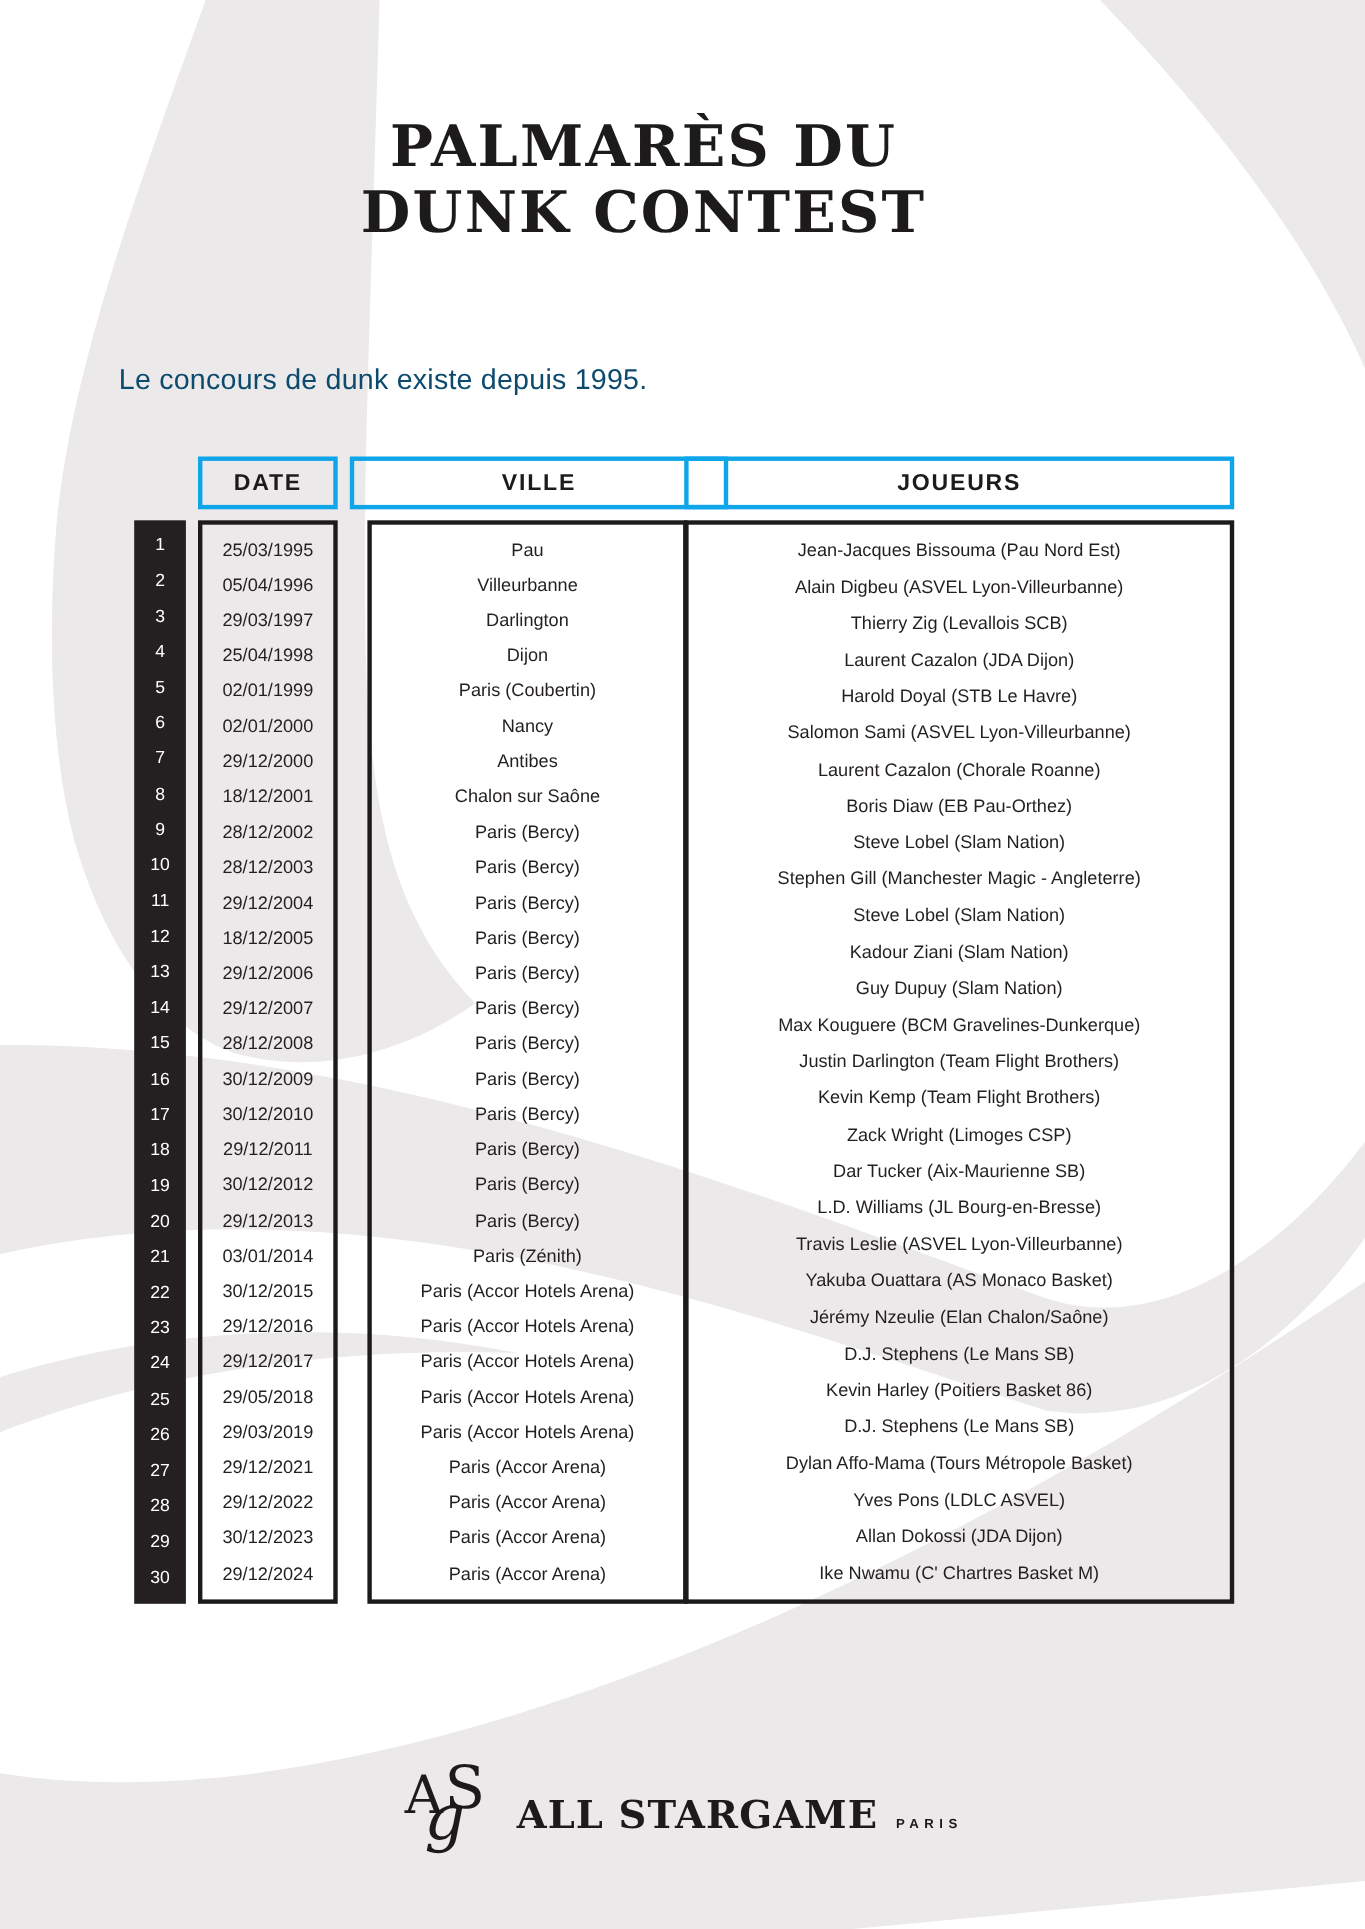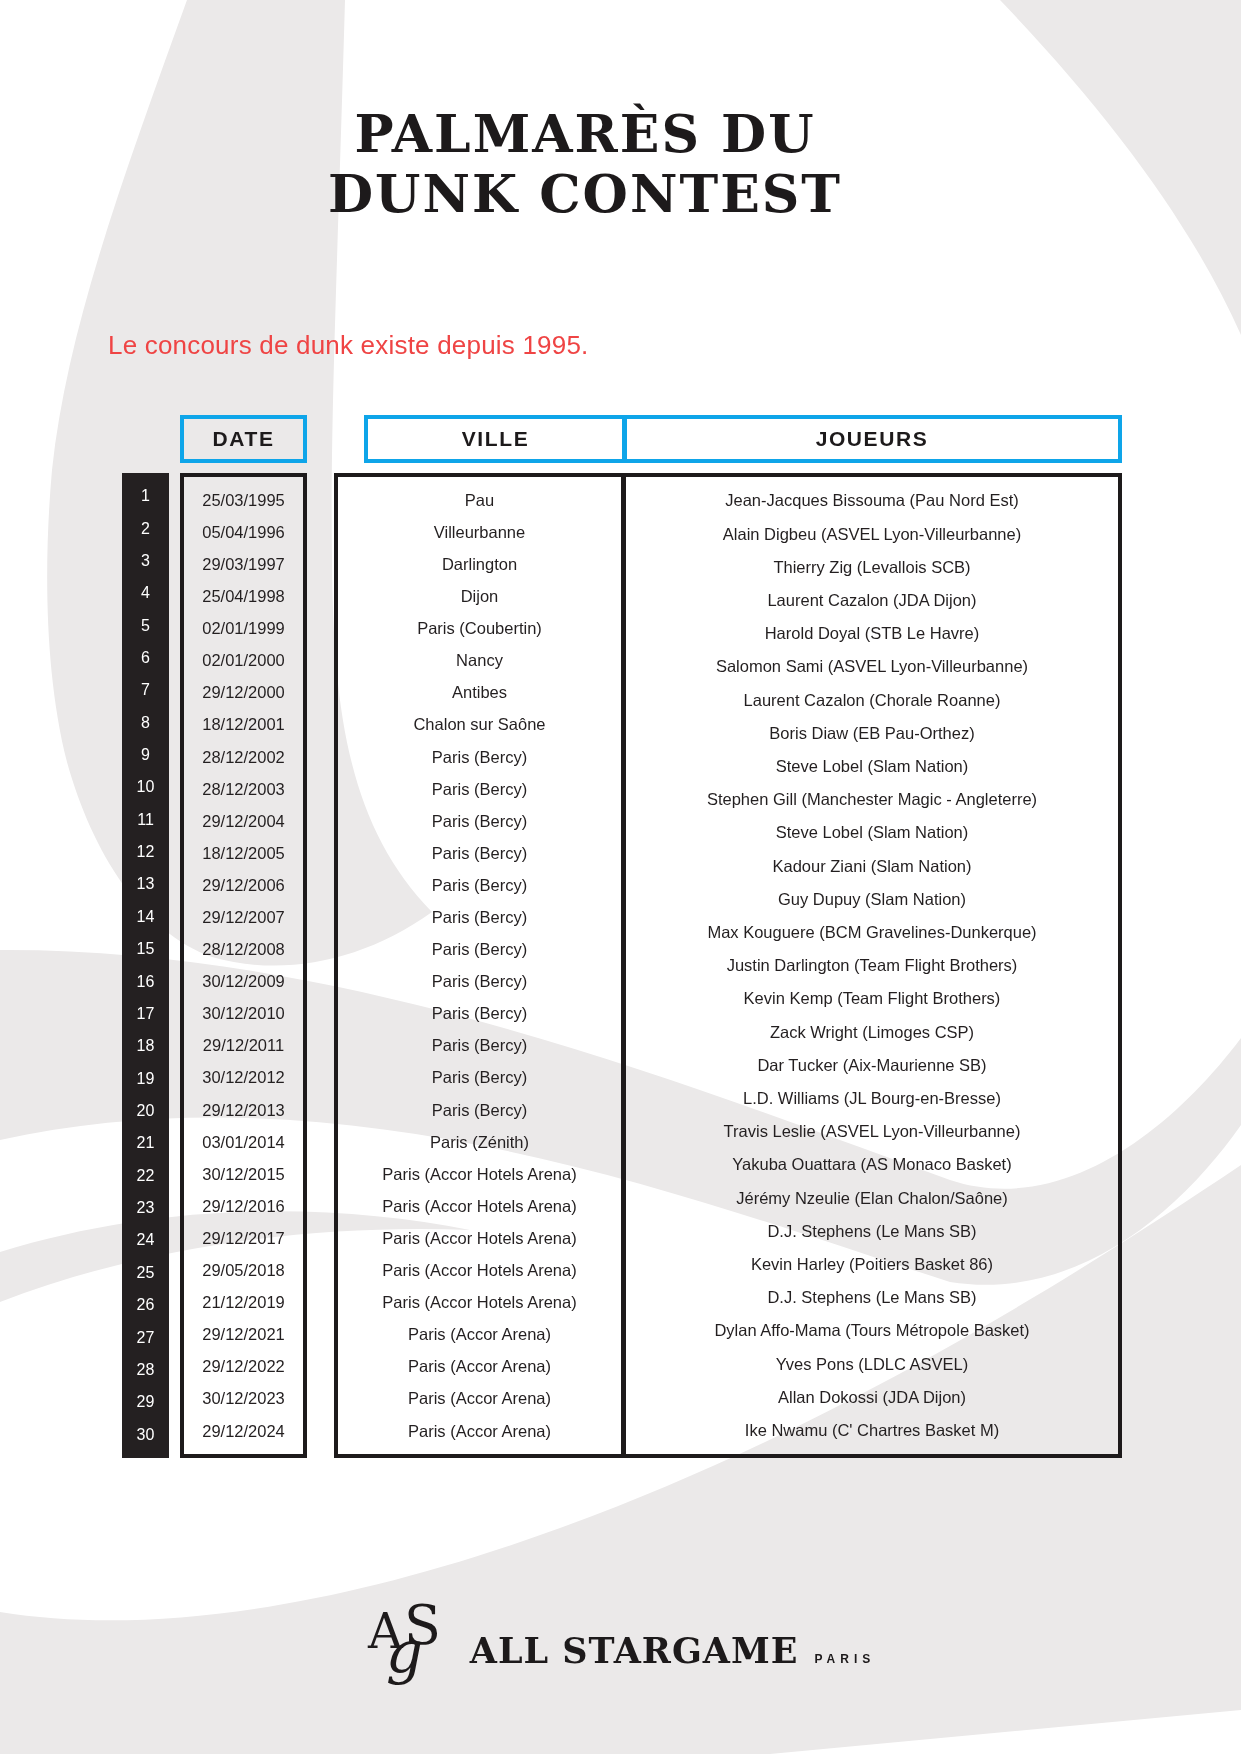--- a/index.html
+++ b/index.html
@@ -8,30 +8,30 @@
     font-family:"Liberation Sans",sans-serif;color:#231f20;
   }
   .bg{position:absolute;left:0;top:0;width:1241px;height:1754px;}
 
   .title{
     position:absolute;top:104px;left:0;width:1170px;text-align:center;
     font-family:"DejaVu Serif",serif;font-weight:700;font-size:52px;line-height:1.16;
     letter-spacing:2px;color:#1d1a1b;
   }
   .intro{
-    position:absolute;top:330px;left:108px;font-size:26px;letter-spacing:.2px;color:#ef4444;
+    position:absolute;top:330px;left:108px;font-size:26px;letter-spacing:.2px;color:#0c4a6e;
   }
 
   .hdr-box{
     position:absolute;top:415px;height:48px;box-sizing:border-box;border:4px solid #0ea5e9;
     display:flex;align-items:center;justify-content:center;
     font-weight:bold;font-size:21px;letter-spacing:1.6px;color:#1d1a1b;background:transparent;
   }
   #hdr-date{left:180px;width:127px;}
-  #hdr-ville{left:318px;width:263px;margin-left:46px;}
+  #hdr-ville{left:318px;width:344px;}
   #hdr-joueurs{left:622px;width:500px;}
 
   .body-box{
     position:absolute;top:473px;height:985px;box-sizing:border-box;border:4px solid #1d1a1b;
     display:flex;flex-direction:column;justify-content:space-between;
     padding:7px 2px;background:transparent;
   }
   #col-date{left:180px;width:127px;}
   #col-ville{left:334px;width:291px;}
   #col-joueurs{left:622px;width:500px;}
@@ -149,21 +149,21 @@
       <div class="cell">30/12/2009</div>
       <div class="cell">30/12/2010</div>
       <div class="cell">29/12/2011</div>
       <div class="cell">30/12/2012</div>
       <div class="cell">29/12/2013</div>
       <div class="cell">03/01/2014</div>
       <div class="cell">30/12/2015</div>
       <div class="cell">29/12/2016</div>
       <div class="cell">29/12/2017</div>
       <div class="cell">29/05/2018</div>
-      <div class="cell">21/12/2019</div>
+      <div class="cell">29/03/2019</div>
       <div class="cell">29/12/2021</div>
       <div class="cell">29/12/2022</div>
       <div class="cell">30/12/2023</div>
       <div class="cell">29/12/2024</div>
     </div>
 
   <div class="body-box" id="col-ville">
       <div class="cell">Pau</div>
       <div class="cell">Villeurbanne</div>
       <div class="cell">Darlington</div>

